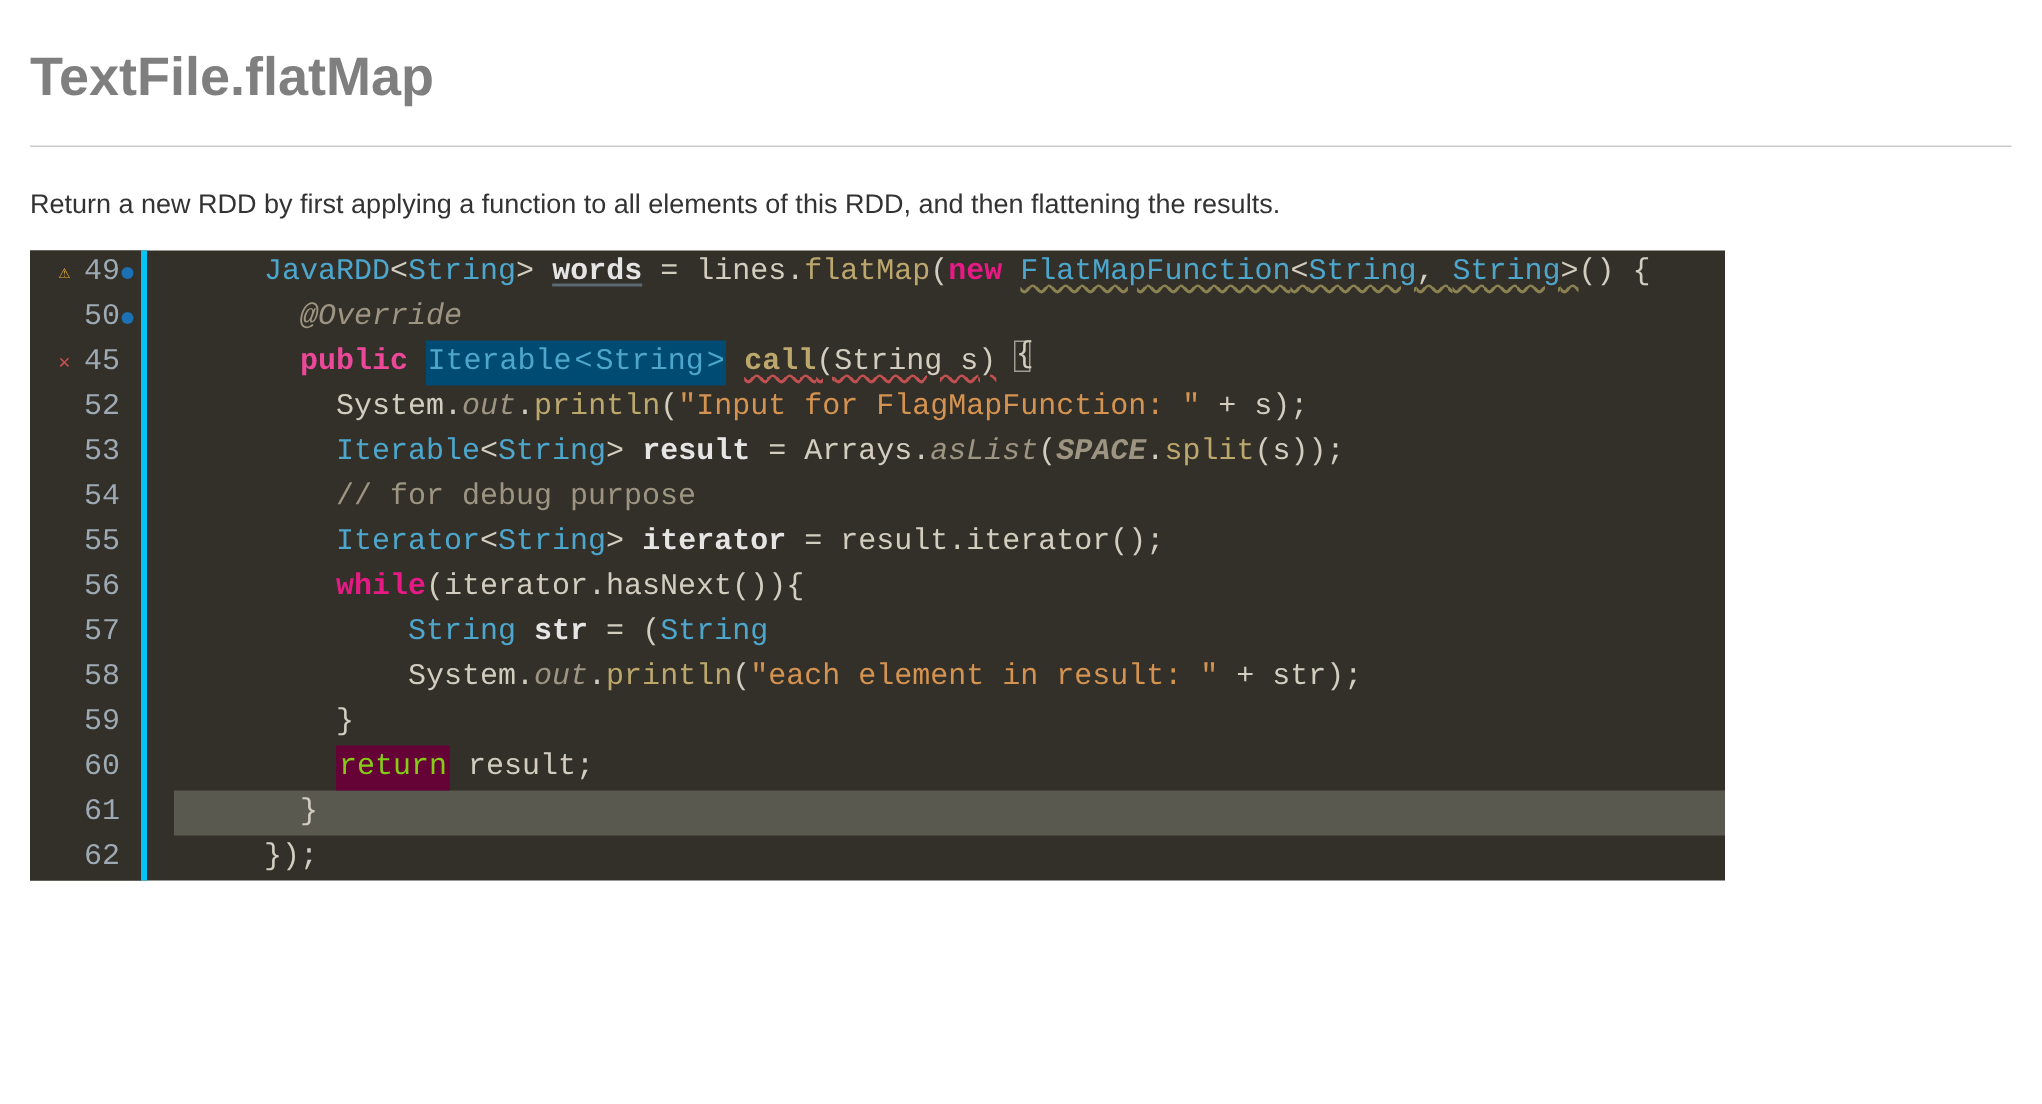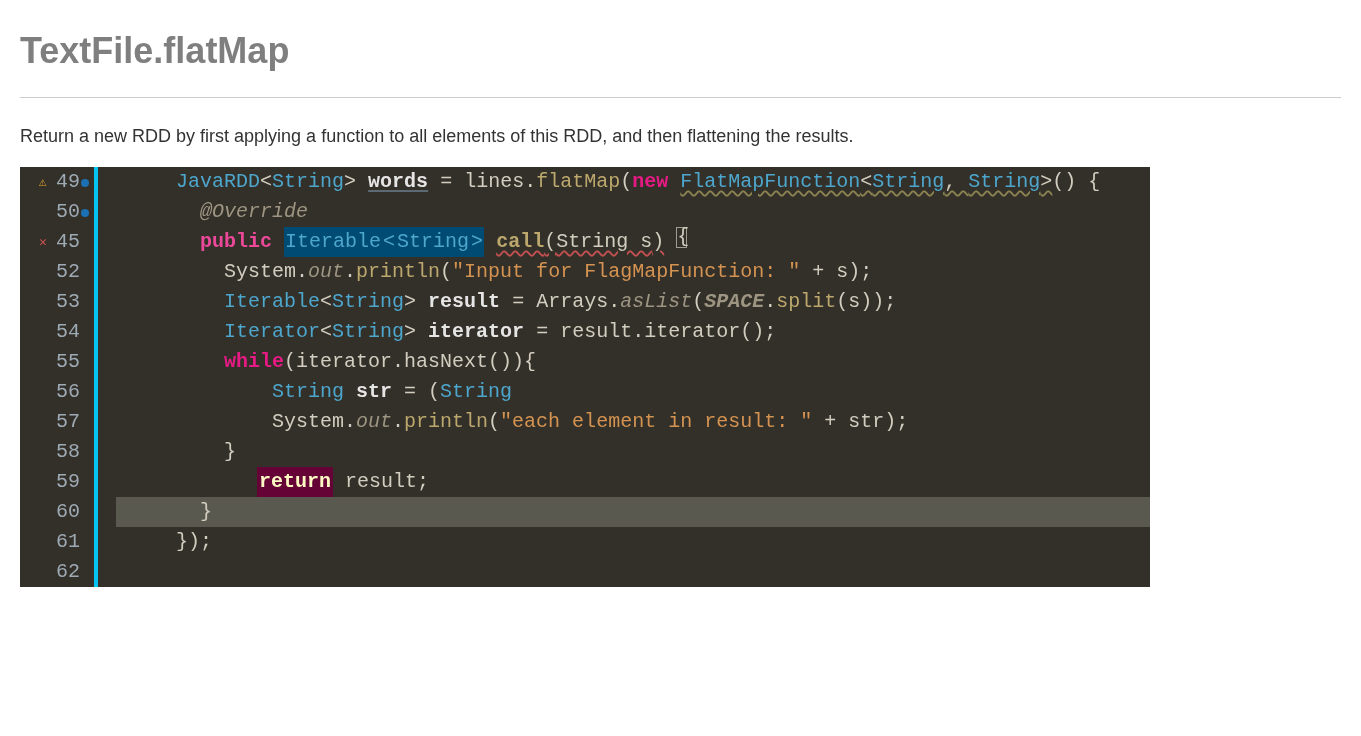--- a/index.html
+++ b/index.html
@@ -105,21 +105,21 @@
 .kw-callname { color: #bca86d; font-weight: bold; text-decoration: underline wavy #c25050; text-underline-offset: 3px; }
 .kw-callparam { color: #d2cdbf; text-decoration: underline wavy #c25050; text-underline-offset: 3px; }
 .kw-brace { color: #d2cdbf; }
 .kw-cursor { display: inline-block; border: 1px solid #a09c90; width: 9px; height: 19px; text-align: center; line-height: 17px; }
 .kw-out { color: #9d9582; font-style: italic; }
 .kw-string { color: #d49351; }
 .kw-comment { color: #9d9582; }
 .kw-static { color: #9d9582; font-style: italic; }
 .kw-constant { color: #9d9582; font-style: italic; font-weight: bold; }
 .kw-while { color: #e61a84; font-weight: bold; }
-.kw-return { background: #650236; color: #fef9c3; font-weight: bold; padding: 0 2px; margin-left: 33px; }
+.kw-return { background: #650236; color: #84cc16; font-weight: normal; padding: 0 2px; }
 .kw-straight-ul { text-decoration: underline; text-decoration-color: #5b6a73; text-underline-offset: 3px; }
 </style>
 </head>
 <body>
 
 <div class="page-title">TextFile.flatMap</div>
 <hr class="hr">
 <div class="description">Return a new RDD by first applying a function to all elements of this RDD, and then flattening the results.</div>
 
 <div class="code-block">
@@ -195,20 +195,21 @@
         <span class="marker"></span>
       </div>
   </div>
 
   <div class="code-area">
     <div class="cline"><span>     </span><span class="kw-type">JavaRDD</span><span class="kw-op">&lt;</span><span class="kw-type">String</span><span class="kw-op">&gt;</span><span> </span><span class="kw-var kw-straight-ul">words</span><span> </span><span class="kw-op">=</span><span> </span><span class="kw-op">lines.</span><span class="kw-method">flatMap</span><span class="kw-op">(</span><span class="kw-new">new</span><span> </span><span class="kw-type kw-underline">FlatMapFunction</span><span class="kw-op kw-underline">&lt;</span><span class="kw-type kw-underline">String</span><span class="kw-op kw-underline">, </span><span class="kw-type kw-underline">String</span><span class="kw-op kw-underline">&gt;</span><span class="kw-op">() {</span></div>
     <div class="cline"><span>       </span><span class="kw-annot">@Override</span></div>
     <div class="cline"><span>       </span><span class="kw-public">public</span><span> </span><span class="kw-iterable">Iterable</span><span class="kw-iterable">&lt;</span><span class="kw-iterable">String</span><span class="kw-iterable">&gt;</span><span> </span><span class="kw-callname">call</span><span class="kw-callparam">(</span><span class="kw-callparam">String s</span><span class="kw-callparam">)</span><span> </span><span class="kw-cursor">{</span></div>
     <div class="cline"><span>         </span><span class="kw-op">System.</span><span class="kw-out">out</span><span class="kw-op">.</span><span class="kw-method">println</span><span class="kw-op">(</span><span class="kw-string">"Input for FlagMapFunction: "</span><span class="kw-op"> + s);</span></div>
     <div class="cline"><span>         </span><span class="kw-type">Iterable</span><span class="kw-op">&lt;</span><span class="kw-type">String</span><span class="kw-op">&gt;</span><span> </span><span class="kw-var">result</span><span> </span><span class="kw-op">=</span><span> </span><span class="kw-op">Arrays.</span><span class="kw-static">asList</span><span class="kw-op">(</span><span class="kw-constant">SPACE</span><span class="kw-op">.</span><span class="kw-method">split</span><span class="kw-op">(s));</span></div>
+    <div class="cline"><span>         </span><span class="kw-comment">// for debug purpose</span></div>
     <div class="cline"><span>         </span><span class="kw-type">Iterator</span><span class="kw-op">&lt;</span><span class="kw-type">String</span><span class="kw-op">&gt;</span><span> </span><span class="kw-var">iterator</span><span class="kw-op"> = result.iterator();</span></div>
     <div class="cline"><span>         </span><span class="kw-while">while</span><span class="kw-op">(iterator.hasNext()){</span></div>
     <div class="cline"><span>             </span><span class="kw-type">String</span><span> </span><span class="kw-var">str</span><span class="kw-op"> = (</span><span class="kw-type">String</span></div>
     <div class="cline"><span>             </span><span class="kw-op">System.</span><span class="kw-out">out</span><span class="kw-op">.</span><span class="kw-method">println</span><span class="kw-op">(</span><span class="kw-string">"each element in result: "</span><span class="kw-op"> + str);</span></div>
     <div class="cline"><span>         </span><span class="kw-brace">}</span></div>
     <div class="cline"><span>         </span><span class="kw-return">return</span><span class="kw-op"> result;</span></div>
     <div class="cline hl"><span>       </span><span class="kw-brace">}</span></div>
     <div class="cline"><span>     </span><span class="kw-op">});</span></div>
   </div>
 </div>

